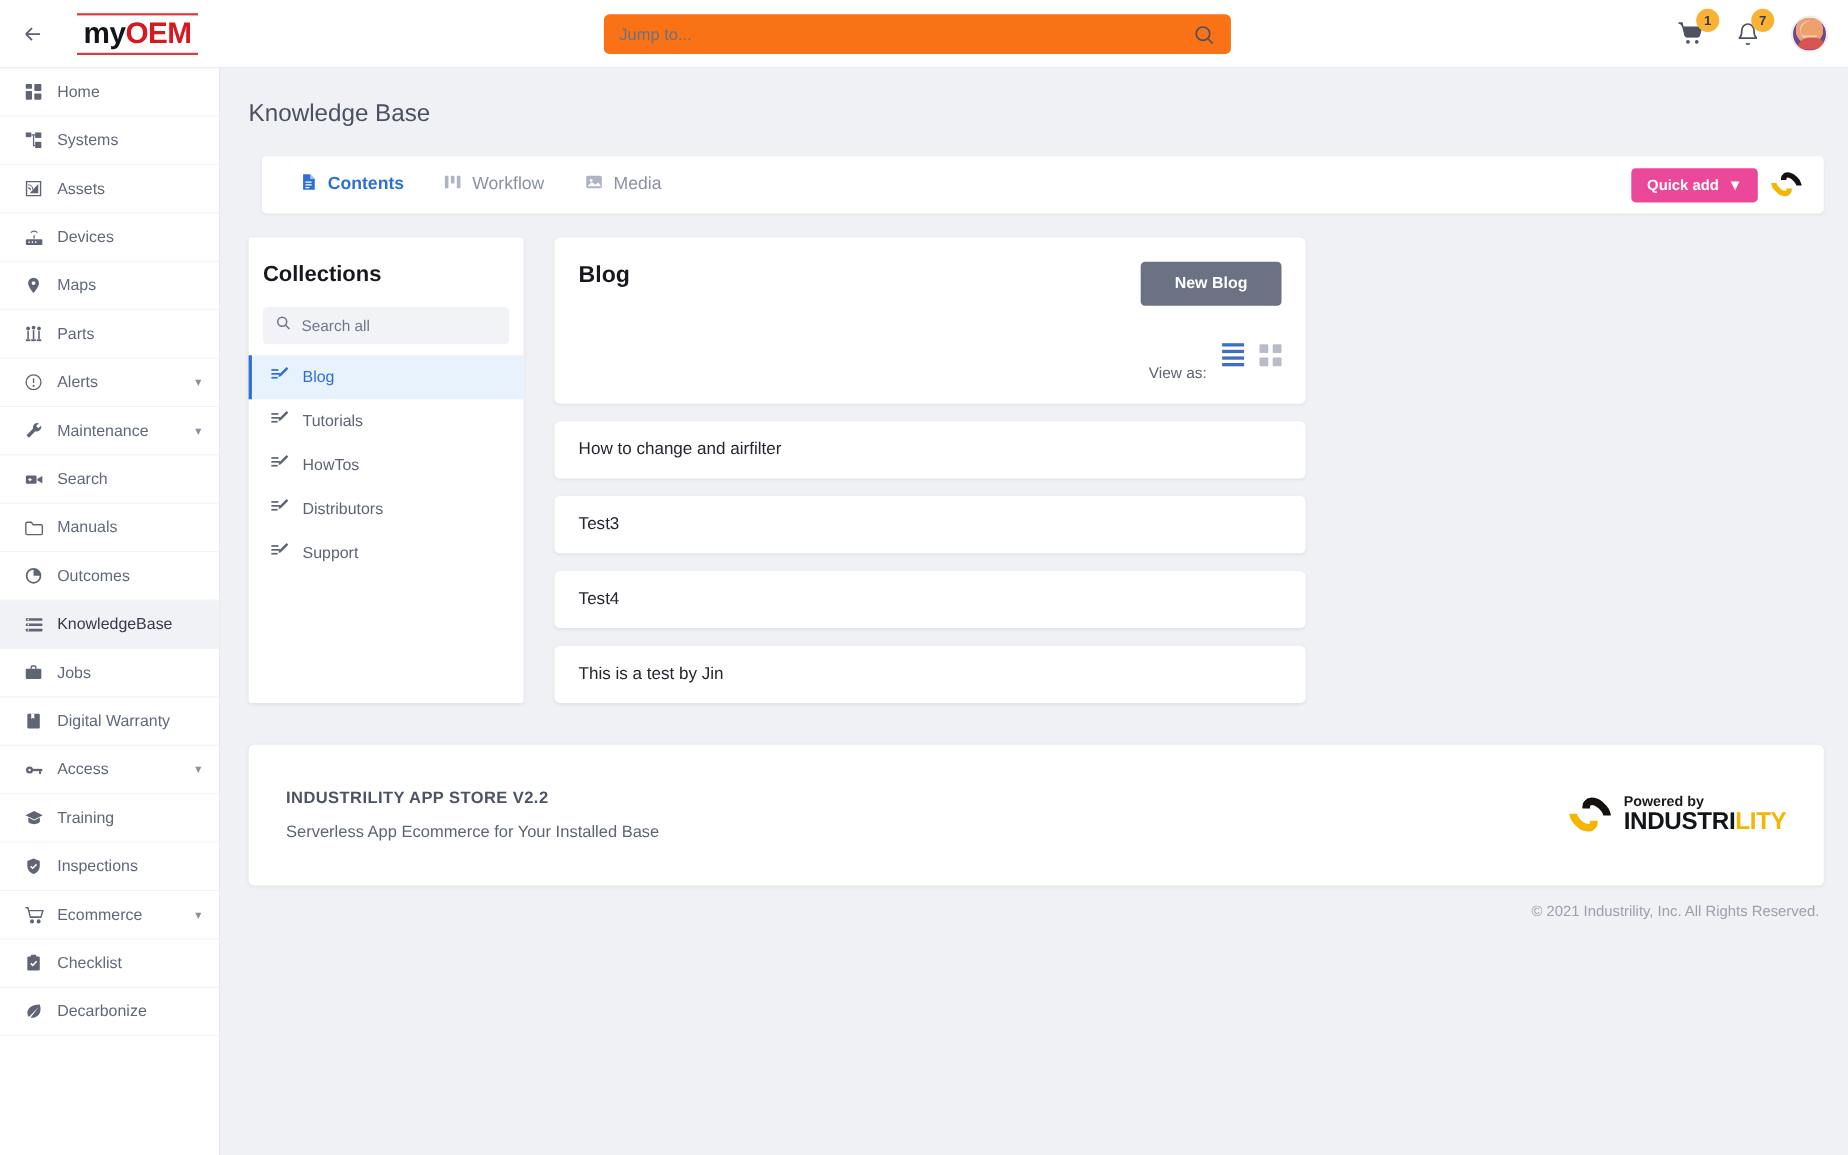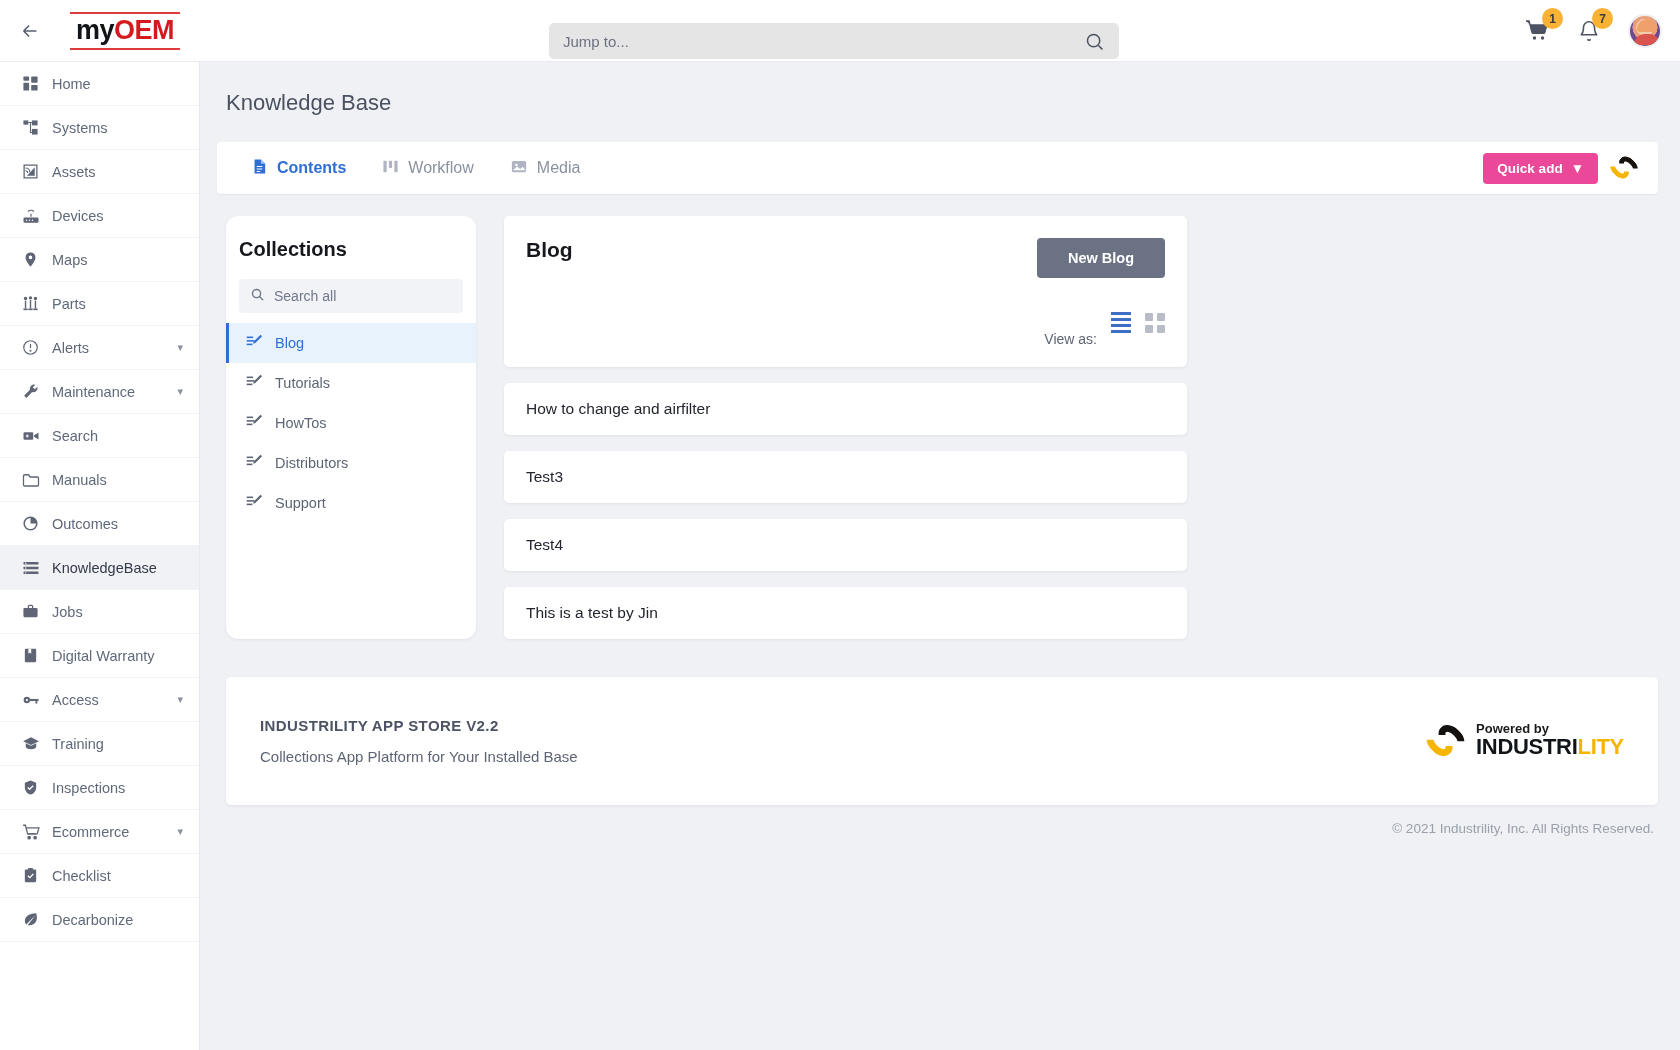--- a/index.html
+++ b/index.html
@@ -29,23 +29,23 @@
     display: inline-block;
     border-top: 2px solid #e03a3e;
     border-bottom: 2px solid #e03a3e;
     padding: 3px 6px 4px 6px;
   }
   .logo-text { font-size: 27px; font-weight: bold; letter-spacing: -0.5px; line-height: 1; }
   .logo-my { color: #111418; }
   .logo-oem { color: #d6191f; }
 
   .search-wrap {
-    position: absolute; left: 549px; top: 23px;
+    position: absolute; left: 549px; top: 13px;
     width: 570px; height: 36px;
-    background: #e5e5e5;
+    background: #f97316;
     border-radius: 5px;
     display: flex; align-items: center;
   }
   .search-wrap input {
     flex: 1; border: none; outline: none; background: transparent;
     font-size: 15px; color: #3f4656;
     font-family: "Liberation Sans", sans-serif;
     padding: 0 14px;
   }
   .search-wrap input::placeholder { color: #6b7280; }
@@ -96,21 +96,21 @@
   .chev { color: #8a90a0; font-size: 11px; flex: none; }
 
   
   .main { position: absolute; top: 62px; left: 200px; width: 1480px; height: 988px; }
   .page-title {
     font-size: 22px; color: #4a5160; font-weight: normal;
     padding: 28px 0 0 26px;
   }
 
   .tabbar {
-    margin: 26px 22px 0 17px;
+    margin: 26px 22px 0 38px;
     height: 52px; background: #fff; border-radius: 4px;
     display: flex; align-items: center; padding: 0 16px;
     box-shadow: 0 1px 2px rgba(30,40,60,0.06);
   }
   .tab { display: flex; align-items: center; gap: 9px; padding: 0 18px; height: 52px; cursor: pointer; }
   .tab-label { font-size: 16px; color: #8a91a0; }
   .tab.active .tab-label { color: #2f6fd4; font-weight: bold; }
   .tabbar-right { margin-left: auto; display: flex; align-items: center; gap: 14px; padding-right: 4px; }
   .quick-add {
     background: #ec4899; color: #fff; border: none;
@@ -131,21 +131,21 @@
     left: 9px; top: 0;
     border: 5px solid #14110f; border-left-color: transparent; border-bottom-color: transparent;
     border-radius: 50%;
     transform: rotate(-45deg);
   }
 
   .content-row { display: flex; gap: 28px; padding: 22px 22px 0 26px; }
 
   
   .collections {
-    width: 250px; flex: none; background: #fff; border-radius: 12px;
+    width: 250px; flex: none; background: #fff; border-radius: 2px;
     box-shadow: 0 1px 3px rgba(30,40,60,0.07);
     padding: 22px 0 18px 0;
   }
   .collections h2 { font-size: 20px; color: #16181d; padding: 0 13px 0 13px; }
   .coll-search {
     margin: 18px 13px 10px 13px; height: 34px; background: #f1f3f7; border-radius: 4px;
     display: flex; align-items: center; padding: 0 11px; gap: 9px;
   }
   .coll-search input {
     border: none; outline: none; background: transparent; flex: 1;
@@ -650,21 +650,21 @@
       </div>
       <div class="blog-item">
         <span class="blog-item-title">This is a test by Jin</span>
       </div>
     </div>
   </div>
 
   <div class="footer-card">
     <div>
       <div class="footer-title">INDUSTRILITY APP STORE V2.2</div>
-      <div class="footer-sub">Collections App Platform for Your Installed Base</div>
+      <div class="footer-sub">Serverless App Ecommerce for Your Installed Base</div>
     </div>
     <div class="powered">
       <span class="pw-mark">
         <span class="c-y"></span>
           <span class="c-k"></span>
       </span>
       <span>
         <div class="pw-text-top">Powered by</div>
         <div class="pw-text-bot">
           <span class="pw-b">INDUSTRI</span><span class="pw-y">LITY</span>

